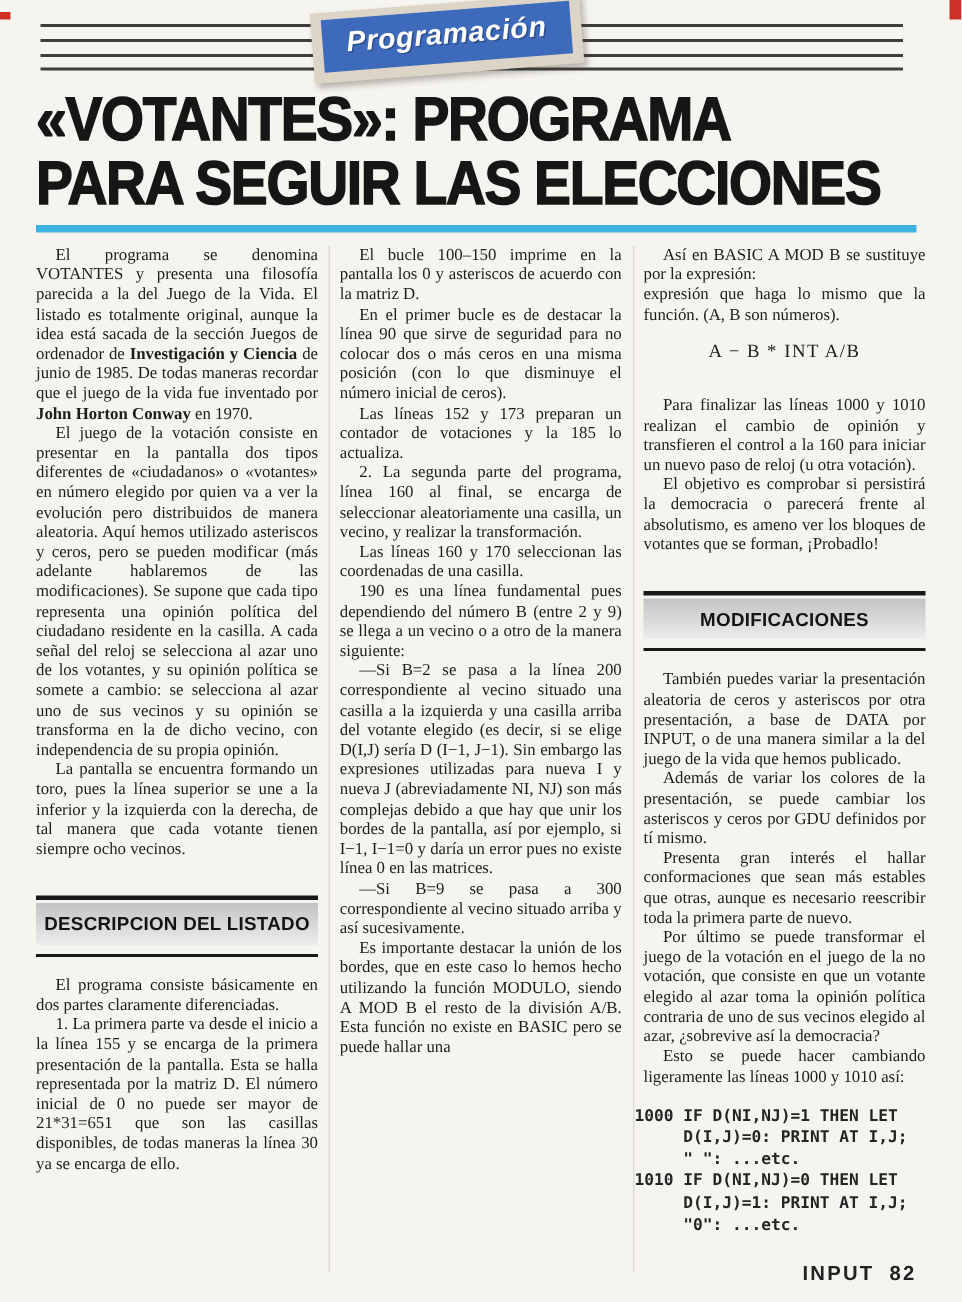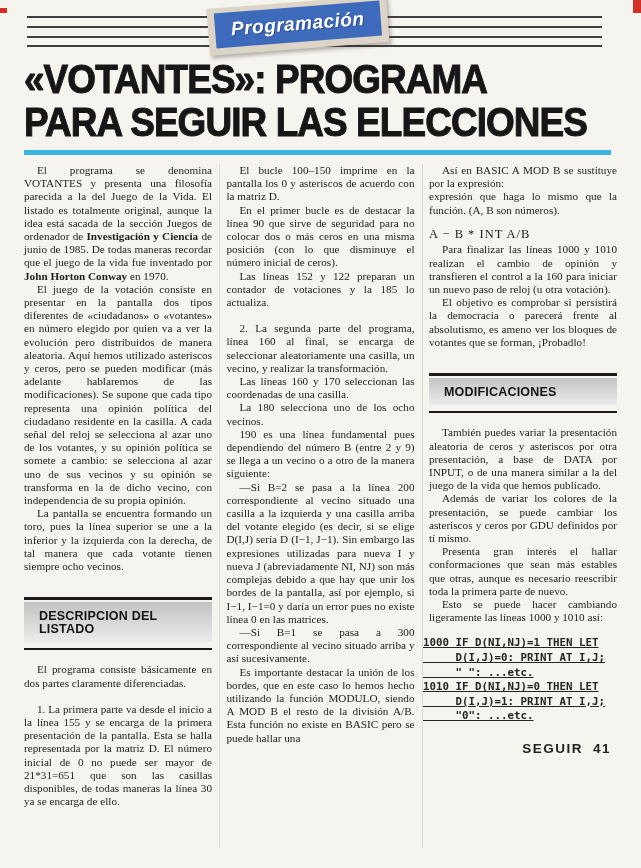--- a/index.html
+++ b/index.html
@@ -55,42 +55,44 @@
   .columns{position:absolute;left:24px;top:164px;width:593px;bottom:20px;display:flex;}
   .col{width:188px;flex:0 0 188px;}
   .colsep{width:1px;background:#dedbd2;margin:0 7px;}
 
   .body-p{
     margin:0;text-indent:13px;
     font-size:11.2px;line-height:13.2px;
     text-align:justify;
   }
   .body-p.noindent{text-indent:0;}
-  .body-p.gap{margin-top:13px;}
+  .body-p.gap{}
   .body-p b{font-weight:700;}
 
   .section-box{margin:24px 0 13px;}
   .section-box .topline{height:3px;background:#191919;}
   .section-box .bar{
     margin-top:2px;
     background:linear-gradient(180deg,#c3c3c3,#ececec);
+    text-align:center;
     font:700 12.5px/1 "Liberation Sans",sans-serif;
-    color:#141414;padding:8px 15px 7px;letter-spacing:.2px;
+    color:#141414;padding:8px 3px 7px;letter-spacing:.2px;
   }
   .section-box .bottomline{height:2px;background:#191919;margin-top:6px;}
 
   .formula{
+    text-align:center;
     font-size:12.5px;line-height:1;
-    margin:11px 0 3px;letter-spacing:1px;
+    margin:11px 0 24px;letter-spacing:1px;
   }
 
   .code{
     font-family:"DejaVu Sans Mono",monospace;
     font-weight:700;font-size:10.8px;line-height:14.6px;
-    margin:12px 0 0 -6px;white-space:pre;color:#242424;text-decoration:underline;
+    margin:12px 0 0 -6px;white-space:pre;color:#242424;
   }
 
   .page-footer{
     margin-top:18px;text-align:right;padding-right:6px;
     font:700 13.5px/1 "Liberation Sans",sans-serif;
     letter-spacing:1.5px;color:#222;
   }
   .page-footer .num{margin-left:10px;}
 </style>
 </head>
@@ -129,48 +131,48 @@
           <div class="bar">DESCRIPCION DEL LISTADO</div>
           <div class="bottomline"></div>
         </div>
         <p class="body-p">El programa consiste básicamente en dos partes claramente diferenciadas.</p>
         <p class="body-p gap">1.  La primera parte va desde el inicio a la línea 155 y se encarga de la primera presentación de la pantalla. Esta se halla representada por la matriz D. El número inicial de 0 no puede ser mayor de 21*31=651 que son las casillas disponibles, de todas maneras la línea 30 ya se encarga de ello.</p>
       </div>
     <div class="colsep"></div>
     <div class="col">
         <p class="body-p">El bucle 100–150 imprime en la pantalla los 0 y asteriscos de acuerdo con la matriz D.</p>
         <p class="body-p">En el primer bucle es de destacar la línea 90 que sirve de seguridad para no colocar dos o más ceros en una misma posición (con lo que disminuye el número inicial de ceros).</p>
-        <p class="body-p">Las líneas 152 y 122 preparan un contador de votaciones y la 185 lo actualiza.</p>
+        <p class="body-p">Las líneas 152 y 173 preparan un contador de votaciones y la 185 lo actualiza.</p>
         <p class="body-p gap">2.  La segunda parte del programa, línea 160 al final, se encarga de seleccionar aleatoriamente una casilla, un vecino, y realizar la transformación.</p>
         <p class="body-p">Las líneas 160 y 170 seleccionan las coordenadas de una casilla.</p>
-        <p class="body-p">La 180 selecciona uno de los ocho vecinos.</p>
         <p class="body-p">190 es una línea fundamental pues dependiendo del número B (entre 2 y 9) se llega a un vecino o a otro de la manera siguiente:</p>
         <p class="body-p">—Si B=2 se pasa a la línea 200 correspondiente al vecino situado una casilla a la izquierda y una casilla arriba del votante elegido (es decir, si se elige D(I,J) sería D (I−1, J−1). Sin embargo las expresiones utilizadas para nueva I y nueva J (abreviadamente NI, NJ) son más complejas debido a que hay que unir los bordes de la pantalla, así por ejemplo, si I−1, I−1=0 y daría un error pues no existe línea 0 en las matrices.</p>
-        <p class="body-p">—Si B=1 se pasa a 300 correspondiente al vecino situado arriba y así sucesivamente.</p>
+        <p class="body-p">—Si B=9 se pasa a 300 correspondiente al vecino situado arriba y así sucesivamente.</p>
         <p class="body-p">Es importante destacar la unión de los bordes, que en este caso lo hemos hecho utilizando la función MODULO, siendo A MOD B el resto de la división A/B. Esta función no existe en BASIC pero se puede hallar una</p>
       </div>
     <div class="colsep"></div>
     <div class="col">
         <p class="body-p">Así en BASIC A MOD B se sustituye por la expresión:</p>
         <p class="body-p noindent">expresión que haga lo mismo que la función. (A, B son números).</p>
         <div class="formula">A − B * INT A/B</div>
         <p class="body-p">Para finalizar las líneas 1000 y 1010 realizan el cambio de opinión y transfieren el control a la 160 para iniciar un nuevo paso de reloj (u otra votación).</p>
         <p class="body-p">El objetivo es comprobar si persistirá la democracia o parecerá frente al absolutismo, es ameno ver los bloques de votantes que se forman, ¡Probadlo!</p>
         <div class="section-box">
           <div class="topline"></div>
           <div class="bar">MODIFICACIONES</div>
           <div class="bottomline"></div>
         </div>
         <p class="body-p">También puedes variar la presentación aleatoria de ceros y asteriscos por otra presentación, a base de DATA por INPUT, o de una manera similar a la del juego de la vida que hemos publicado.</p>
         <p class="body-p">Además de variar los colores de la presentación, se puede cambiar los asteriscos y ceros por GDU definidos por tí mismo.</p>
         <p class="body-p">Presenta gran interés el hallar conformaciones que sean más estables que otras, aunque es necesario reescribir toda la primera parte de nuevo.</p>
+        <p class="body-p">Por último se puede transformar el juego de la votación en el juego de la no votación, que consiste en que un votante elegido al azar toma la opinión política contraria de uno de sus vecinos elegido al azar, ¿sobrevive así la democracia?</p>
         <p class="body-p">Esto se puede hacer cambiando ligeramente las líneas 1000 y 1010 así:</p>
         <pre class="code">1000 IF D(NI,NJ)=1 THEN LET
      D(I,J)=0: PRINT AT I,J;
      " ": ...etc.
 1010 IF D(NI,NJ)=0 THEN LET
      D(I,J)=1: PRINT AT I,J;
      "0": ...etc.</pre>
-        <div class="page-footer"><span class="brand">SEGUIR</span><span class="num">41</span></div>
+        <div class="page-footer"><span class="brand">INPUT</span><span class="num">82</span></div>
       </div>
   </div>
 
 </div>
 
 </body></html>

